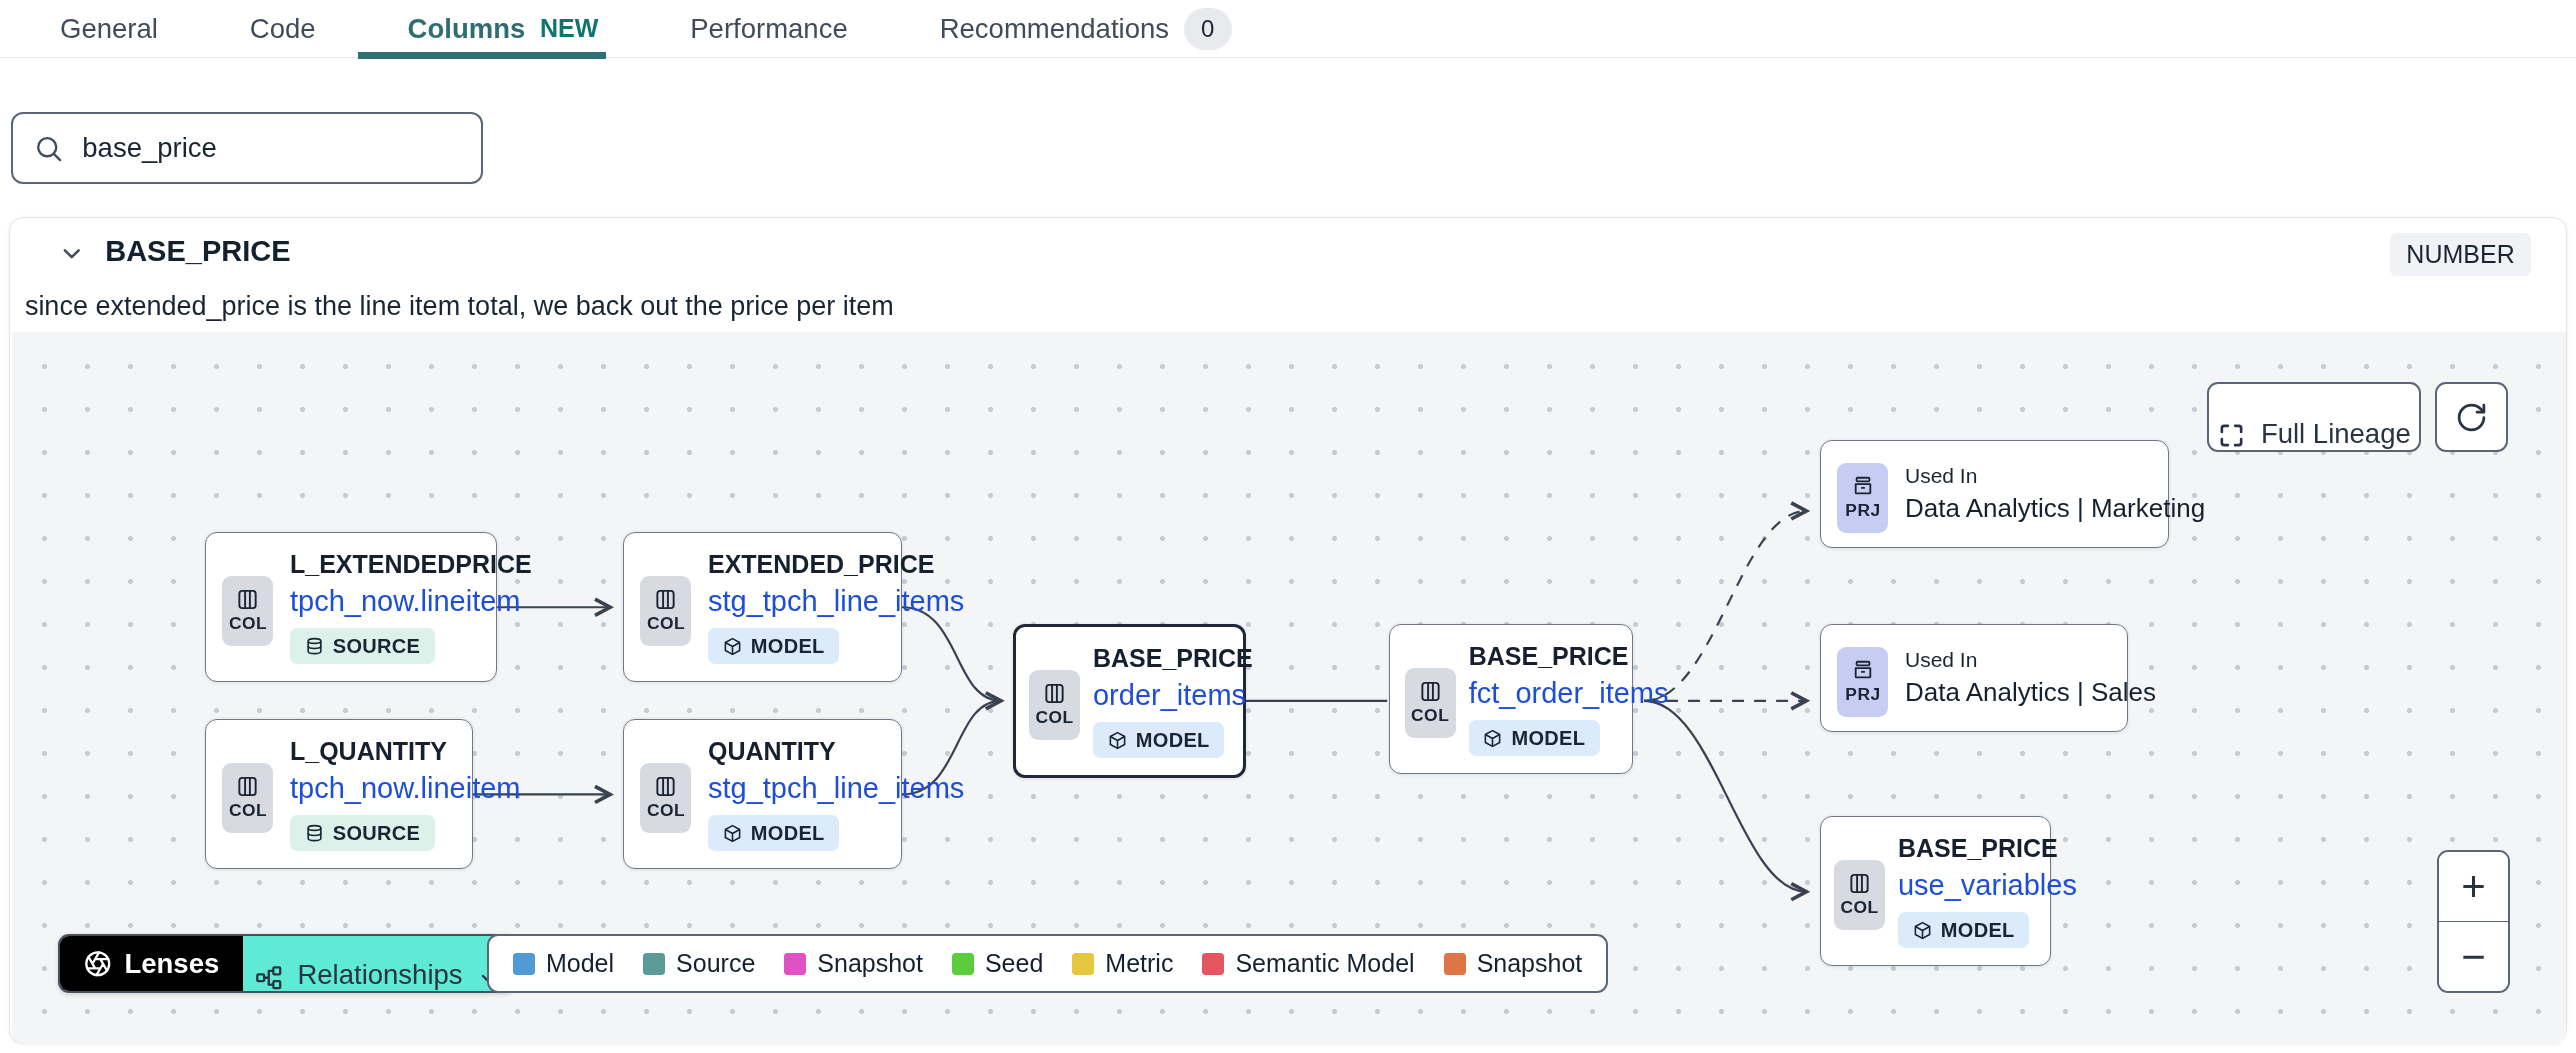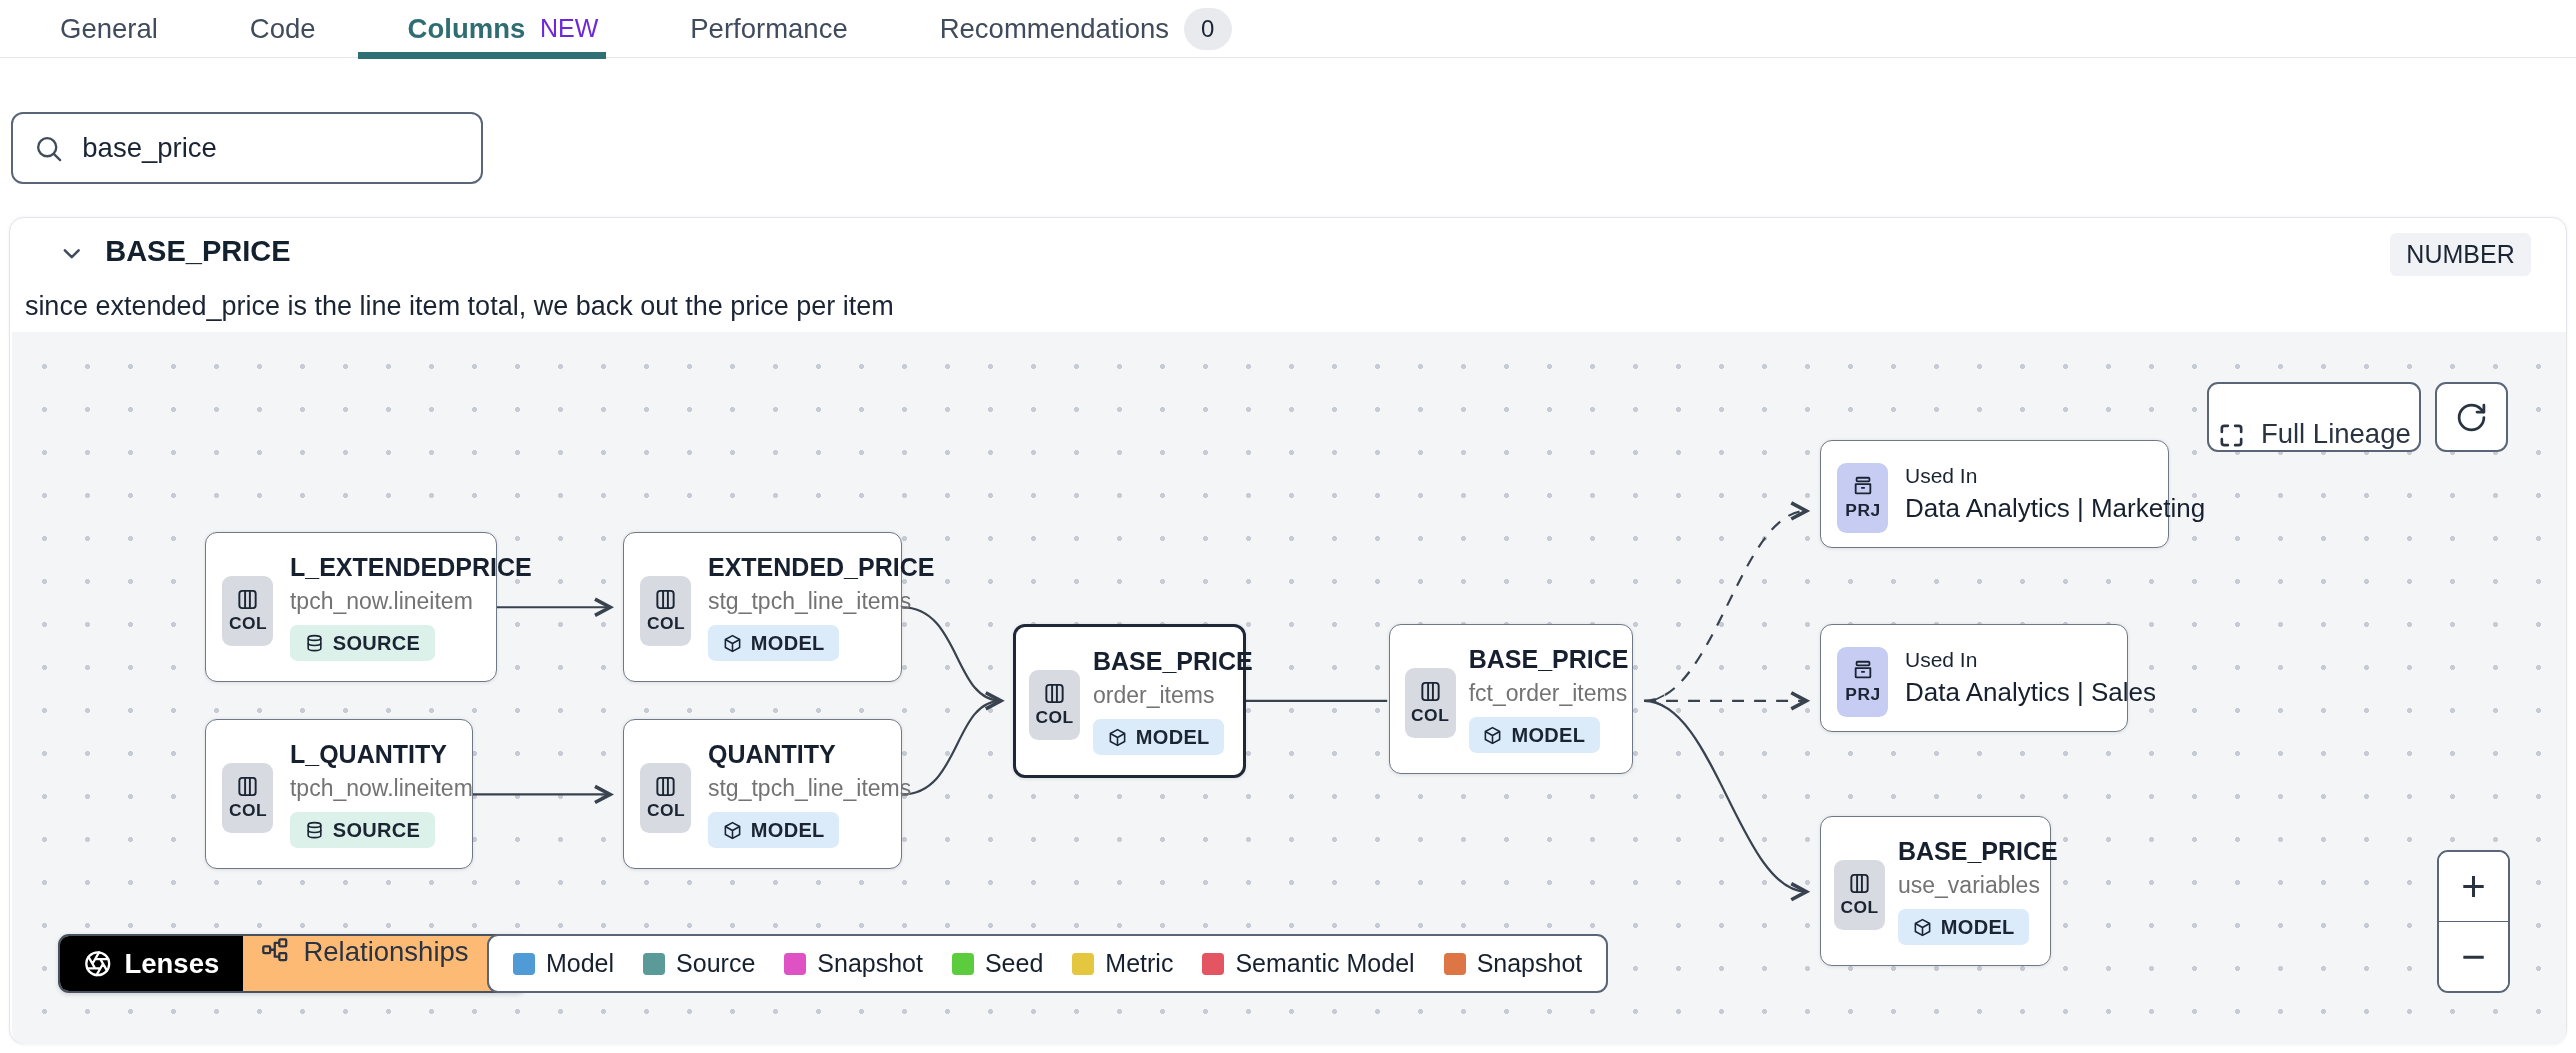--- a/index.html
+++ b/index.html
@@ -7,21 +7,21 @@
   body { font-family:"Liberation Sans", sans-serif; color:#1A2433; }
   .app { position:relative; width:2576px; height:1053px; background:#fff; overflow:hidden; }
 
   
   .tabbar { position:absolute; top:0; left:0; right:0; height:58px; border-bottom:1.8px solid #E4E6EA;
             display:flex; align-items:center; padding-left:60px; gap:92px; background:#fff; }
   .tab { position:relative; height:100%; display:flex; align-items:center; gap:14.7px;
          font-size:27.5px; font-weight:500; color:#404B5C; cursor:pointer; }
   .tab.active { color:#2F6D72; font-weight:700; }
   .tab.active::after { content:""; position:absolute; left:-50px; right:-7.3px; bottom:-1.8px; height:6.4px; background:#2F7076; }
-  .tab .new-badge { color:#6d28d9; font-size:25px; font-weight:400;text-align:center; }
+  .tab .new-badge { color:#0f766e; font-size:25px; font-weight:700;text-align:center; }
   .tab .count-badge { background:#E9EAEE; color:#1A2433; font-size:24px; min-width:48px; height:42px;
                       border-radius:22px; display:flex; align-items:center; justify-content:center; padding:0 13px; }
 
   
   .searchbox { position:absolute; top:112px; left:11px; width:472px; height:72px;
                border:2.3px solid #5A6577; border-radius:12px; background:#fff;
                display:flex; align-items:center; padding:0 20px; gap:18.3px; }
   .searchbox input { border:none; outline:none; font-size:27.5px; color:#1A2433; flex:1;
                      font-family:"Liberation Sans", sans-serif; background:transparent; }
 
@@ -46,21 +46,21 @@
   .node { position:absolute; background:#fff; border:1.8px solid #6F7887; border-radius:12px;
           display:flex; align-items:center; gap:16.5px; padding:0 16.5px;
           box-shadow:0 0.9px 3.7px rgba(26,32,44,.10); cursor:pointer; }
   .node.selected { border:3.7px solid #1E2839; }
   .nbadge { width:51px; height:70px; border-radius:9.2px; background:#D7DAE0; flex:none;
             display:flex; flex-direction:column; align-items:center; justify-content:center; gap:2.8px;margin-top:8px; }
   .nbadge.prj { background:#C7CCF3; }
   .nbadge .blabel { font-size:17.4px; font-weight:700; color:#1A2433; letter-spacing:0.5px; }
   .ncol { display:flex; flex-direction:column; align-items:flex-start; }
   .ntitle { font-size:25px; font-weight:700; color:#16202F; margin-bottom:6.4px; white-space:nowrap; }
-  .nsub { font-size:23px; color:#737373; margin-bottom:10px; white-space:nowrap; }
+  .nsub { font-size:29px; color:#1d4ed8; margin-bottom:10px; white-space:nowrap; }
   .pill { display:inline-flex; align-items:center; gap:9.2px; padding:6.4px 14.7px; border-radius:7.3px;
           font-size:20px; font-weight:700; color:#1A2433; letter-spacing:0.3px; }
   .pill.source { background:#DCF1EA; }
   .pill.model  { background:#DBEBFA; }
   .usedin-label { font-size:21px; color:#1A2433; margin-bottom:5.5px; }
   .usedin-name  { font-size:26px; font-weight:500; color:#16202F; white-space:nowrap; }
 
   
   .btn { background:#fff; border:2.3px solid #5A6577; border-radius:11px; color:#2A3342;
          display:flex; align-items:center; justify-content:center; cursor:pointer; }
@@ -72,22 +72,22 @@
   .zoomctl .zbtn { flex:1; display:flex; align-items:center; justify-content:center;
                    font-size:42px; color:#2A3342; cursor:pointer; background:#fff; }
   .zoomctl .zbtn + .zbtn { border-top:1.8px solid #5A6577; }
 
   
   .lens-ctl { position:absolute; left:46px; top:602px; height:59px; display:flex;
               border:2.3px solid #46525F; border-radius:11px; overflow:hidden; background:#fff;
               box-shadow:0 1.8px 4.6px rgba(26,32,44,.15); }
   .lens-seg { display:flex; align-items:center; gap:13px; padding:0 24px; background:#000000;
               color:#fff; font-size:27.5px; font-weight:600; cursor:pointer; }
-  .rel-seg { display:flex; align-items:flex-start; gap:14.7px; padding:0 18px; font-size:27.5px;
-             color:#2A3342; cursor:pointer; background:#fdba74; }
+  .rel-seg { display:flex; align-items:flex-end; gap:14.7px; padding:0 12px; font-size:27.5px;
+             color:#2A3342; cursor:pointer; background:#5eead4; }
   .legend { position:absolute; left:475px; top:602px; height:59px; display:flex; align-items:center;
             gap:29px; padding:0 24px; background:#fff; border:2.3px solid #5A6577; border-radius:11px; }
   .leg-item { display:flex; align-items:center; gap:11px; font-size:25px; color:#16202F; white-space:nowrap; }
   .swatch { width:22px; height:22px; border-radius:3.7px; flex:none; }
 </style>
 </head>
 <body>
 
 <div class="app">
 

